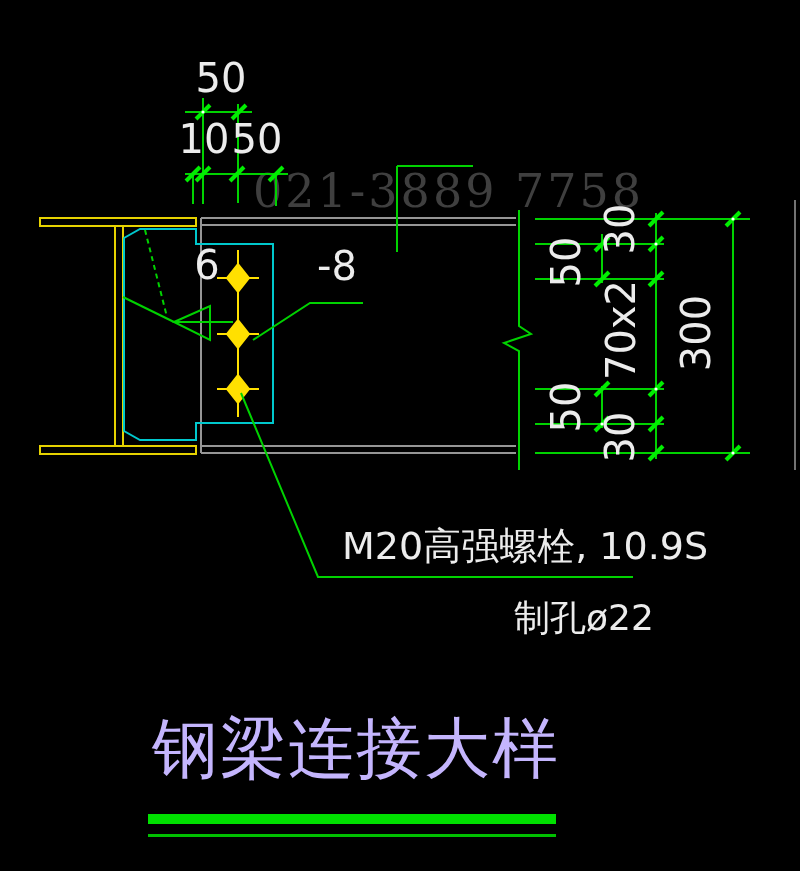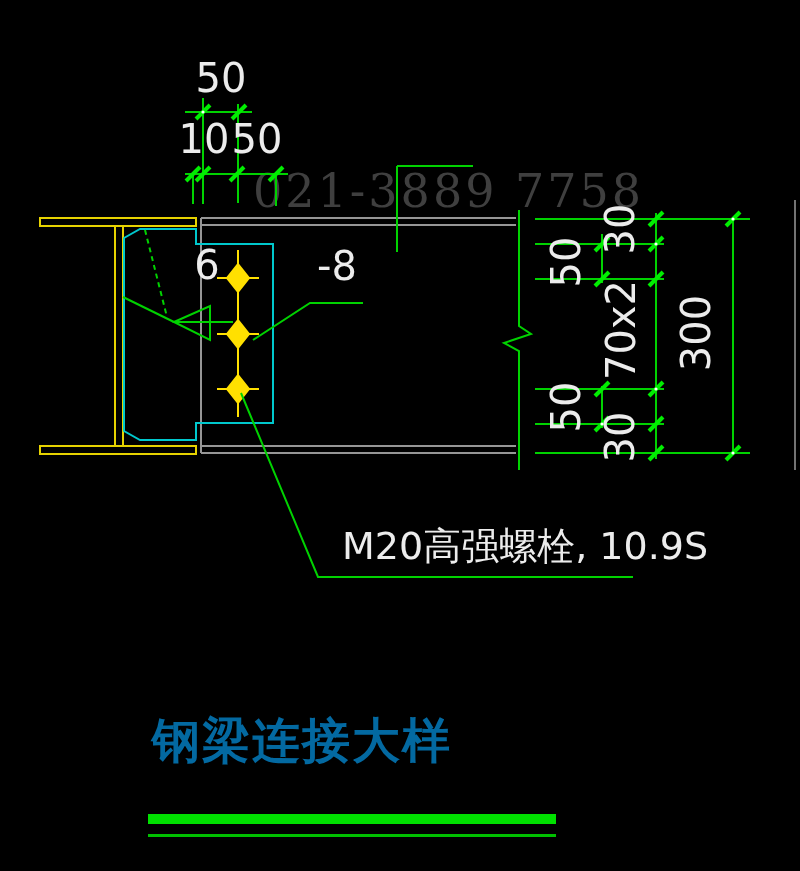--- a/index.html
+++ b/index.html
@@ -5,21 +5,21 @@
   html,body{margin:0;padding:0;background:#000;}
   #canvas{position:relative;width:800px;height:871px;background:#000;overflow:hidden;
           font-family:"DejaVu Sans",sans-serif;}
   #canvas svg{position:absolute;left:0;top:0;}
   .txt{position:absolute;color:#ececec;white-space:nowrap;line-height:1;}
   .dim{font-size:40px;}
   .dim-c{text-align:center;}
   .rot{transform:rotate(-90deg);transform-origin:center center;text-align:center;}
   .watermark{font-family:"DejaVu Serif",serif;color:#3f3f3f;font-size:46px;letter-spacing:3px;}
   .note{font-size:38px;color:#ececec;}
-  .title-txt{font-size:48px;letter-spacing:2px;color:#0369a1;font-weight:bold;}
+  .title-txt{font-size:66px;letter-spacing:2px;color:#c4b5fd;}
 </style>
 </head>
 <body>
 
 <div id="canvas">
 
   <div class="txt watermark" style="left:253px;top:168px;">021-3889 7758</div>
 
   <svg width="800" height="871" viewBox="0 0 800 871">
 
@@ -146,15 +146,16 @@
   <div class="txt dim dim-c" style="left:287px;top:246px;width:100px;">-8</div>
 
   <div class="txt dim rot" style="left:496px;top:242px;width:140px;">50</div>
   <div class="txt dim rot" style="left:550px;top:209px;width:140px;">30</div>
   <div class="txt dim rot" style="left:551px;top:310px;width:140px;">70x2</div>
   <div class="txt dim rot" style="left:626px;top:313px;width:140px;">300</div>
   <div class="txt dim rot" style="left:496px;top:387px;width:140px;">50</div>
   <div class="txt dim rot" style="left:550px;top:417px;width:140px;">30</div>
 
   <div class="txt note" style="left:314px;top:527px;margin-left:28px;">M20高强螺栓, 10.9S</div>
+  <div class="txt note" style="left:514px;top:600px;font-size:36px;">制孔ø22</div>
 
   <div class="txt title-txt" style="left:152px;top:716px;">钢梁连接大样</div>
 </div>
 
 </body></html>

